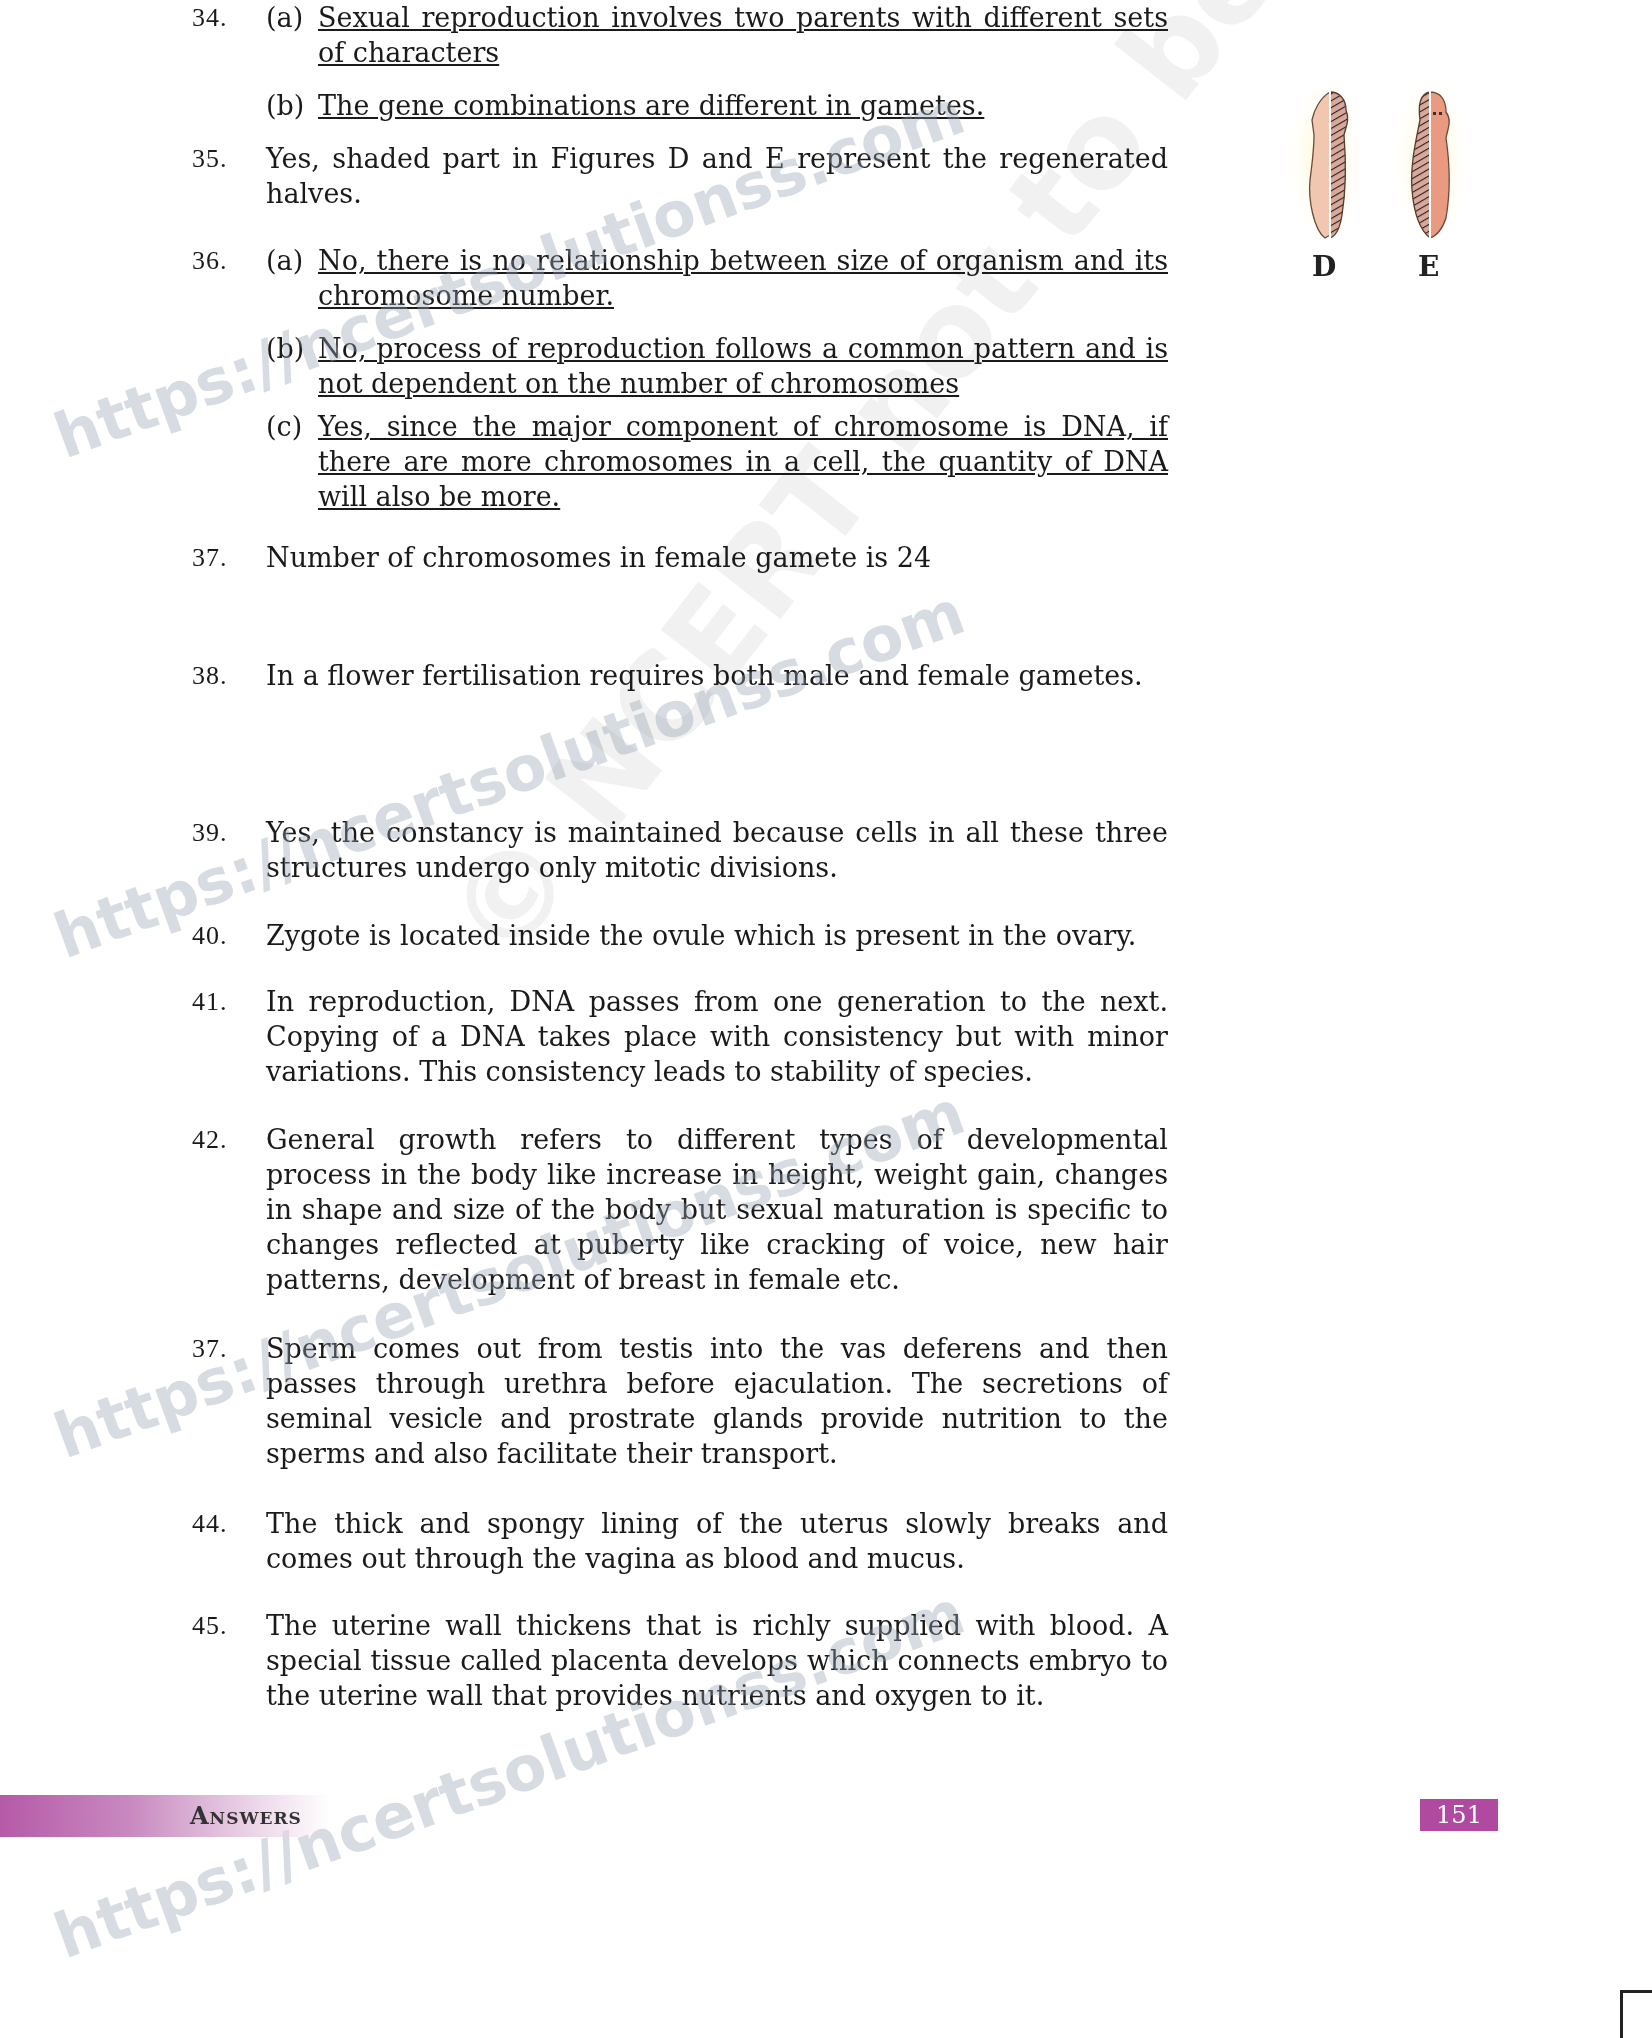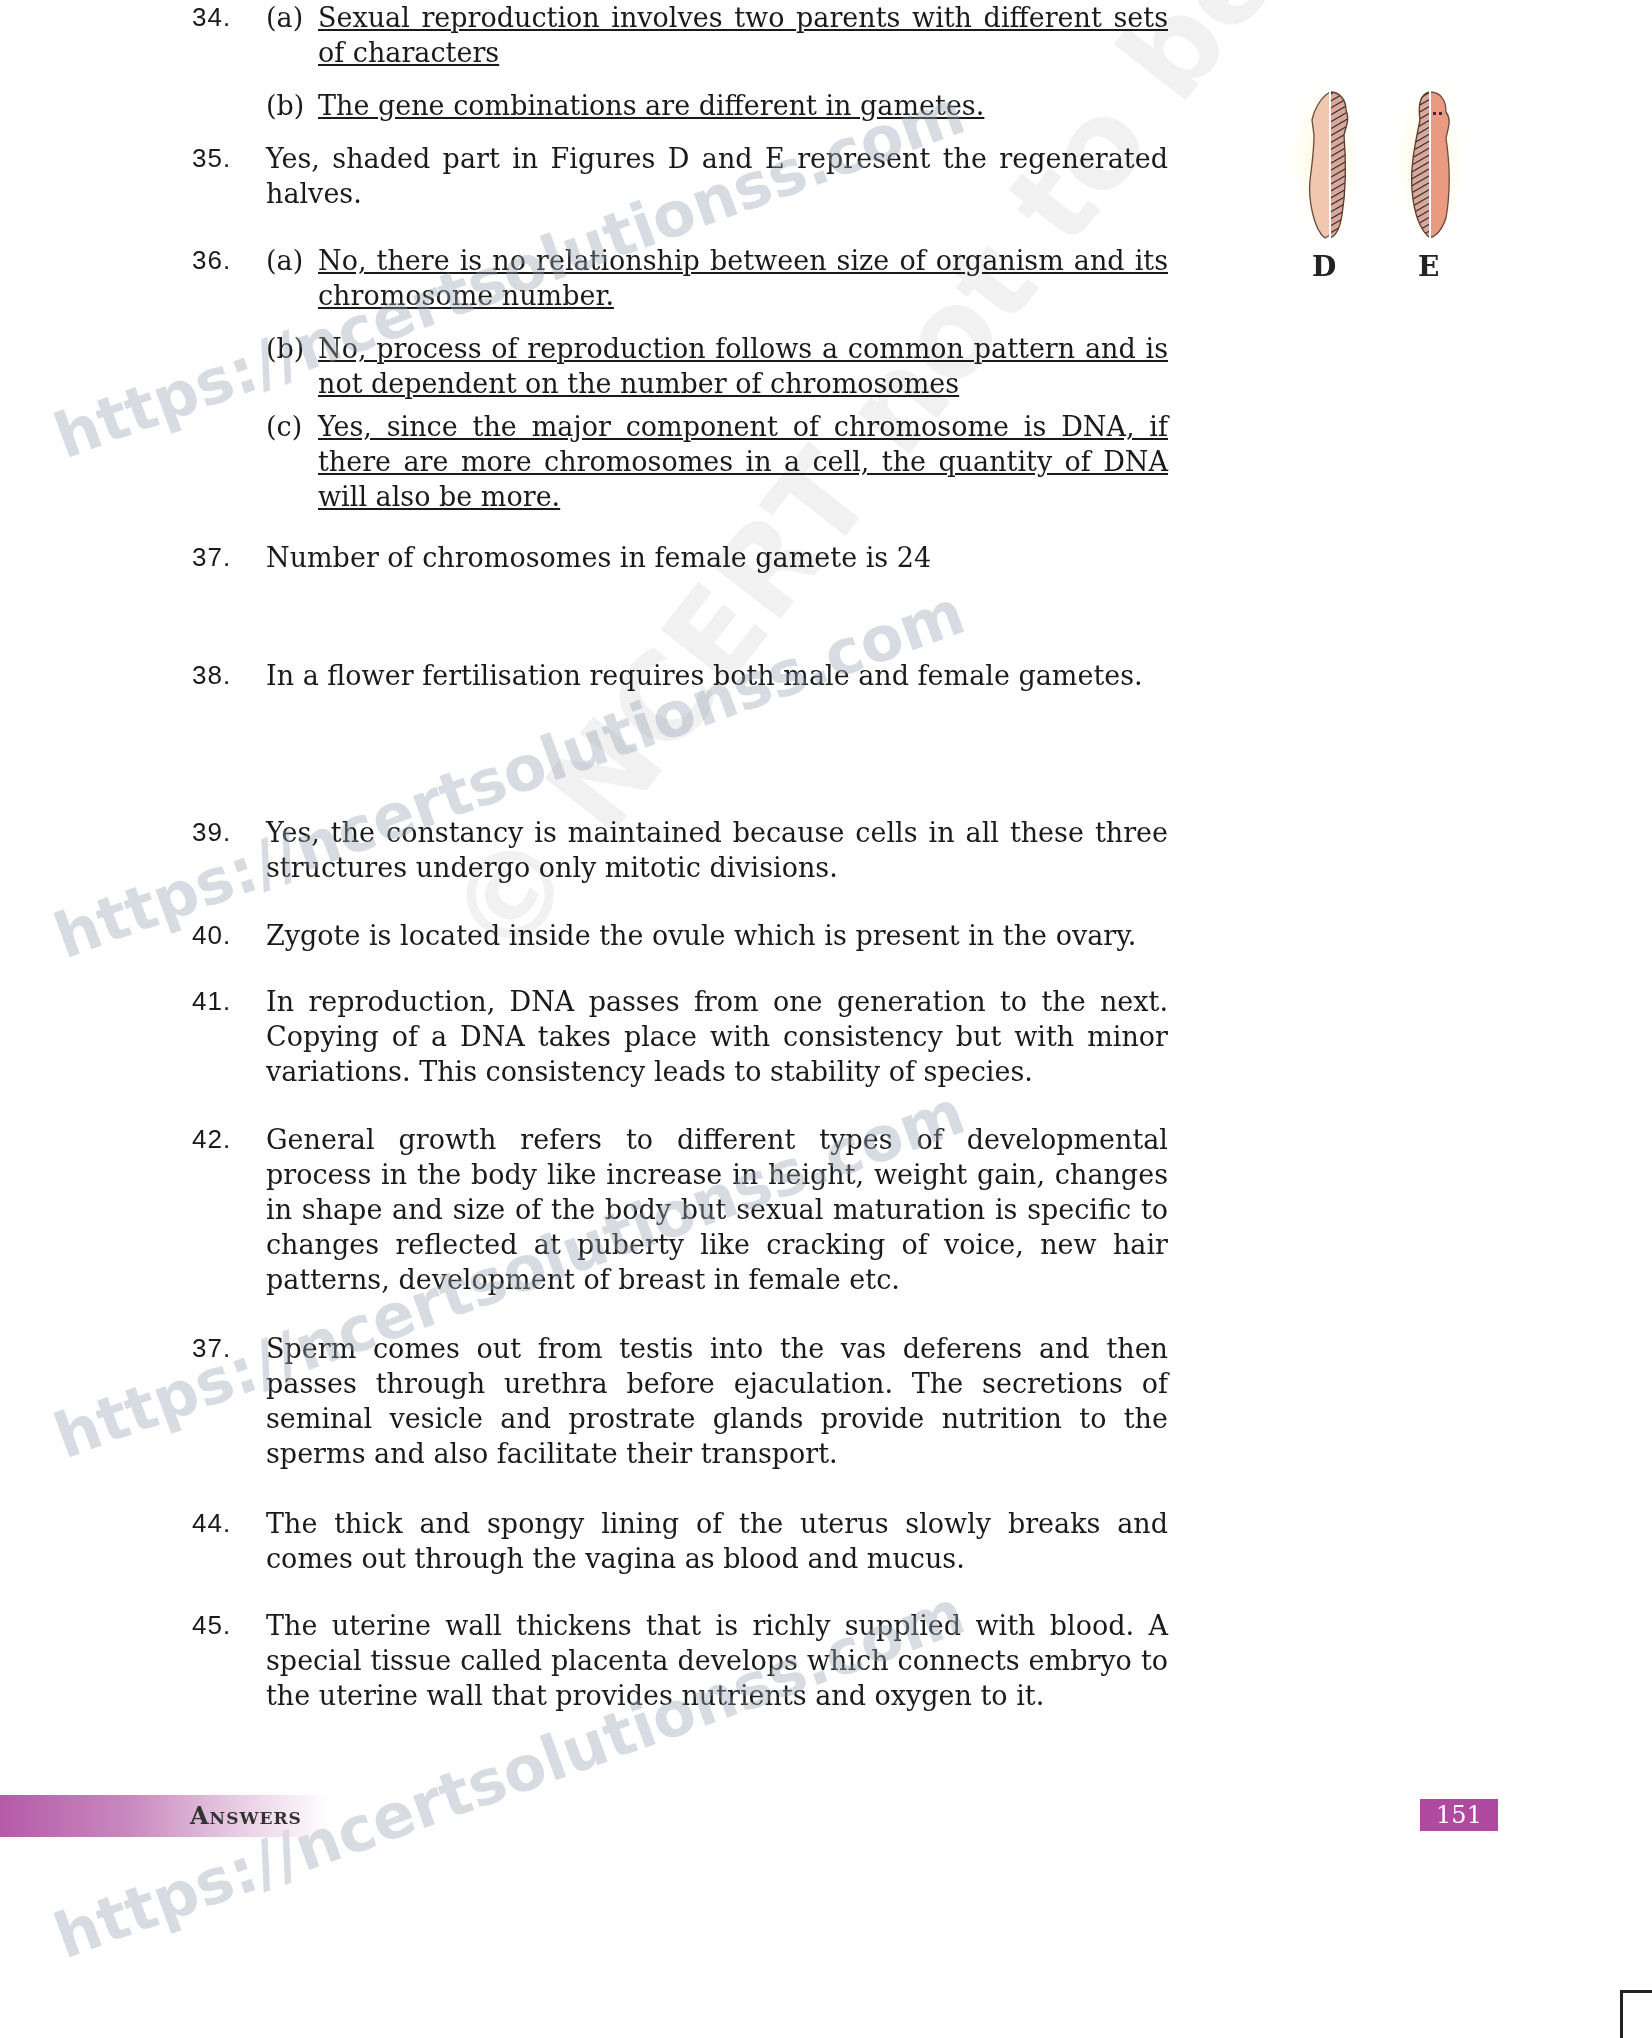--- a/index.html
+++ b/index.html
@@ -3,21 +3,21 @@
 <meta charset="utf-8">
 <style>
   html, body { margin:0; padding:0; }
   body {
     width:1652px; height:2038px; position:relative; overflow:hidden;
     background:#ffffff; color:#1a1a1a;
     font-family:"DejaVu Serif", "Liberation Serif", serif;
   }
   .page { position:absolute; left:0; top:0; width:1652px; height:2038px; }
   .q { position:absolute; left:192px; width:980px; font-size:27px; line-height:35px; }
-  .num { position:absolute; left:0; top:0; font-family:Liberation Sans, sans-serif; font-size:26px; letter-spacing:1px; }
+  .num { position:absolute; left:0; top:0; font-family:Liberation Serif, serif; font-size:26px; letter-spacing:1px; }
   .body { position:absolute; left:74px; width:902px; text-align:justify; }
   .sub { position:relative; padding-left:52px; margin-bottom:16px; }
   .sub .lbl { position:absolute; left:0; top:0; }
   .sub .txt { display:block;text-decoration:underline; }
   .para { margin-bottom:14px; }
   .wm { position:absolute; font-family:"DejaVu Sans", sans-serif; font-weight:bold; color:rgba(150,160,180,0.38); white-space:nowrap; transform-origin:left bottom; pointer-events:none; }
   .wm-big { position:absolute; font-family:"DejaVu Sans", sans-serif; font-weight:bold; color:rgba(200,200,200,0.25); white-space:nowrap; pointer-events:none; }
   .fig { position:absolute; left:1270px; top:80px; width:220px; height:210px; }
   .figlbl { position:absolute; top:250px; font-family:"DejaVu Serif", serif; font-weight:bold; font-size:28px; color:#222; }
   .footer-band { position:absolute; left:0; top:1795px; width:330px; height:42px;

